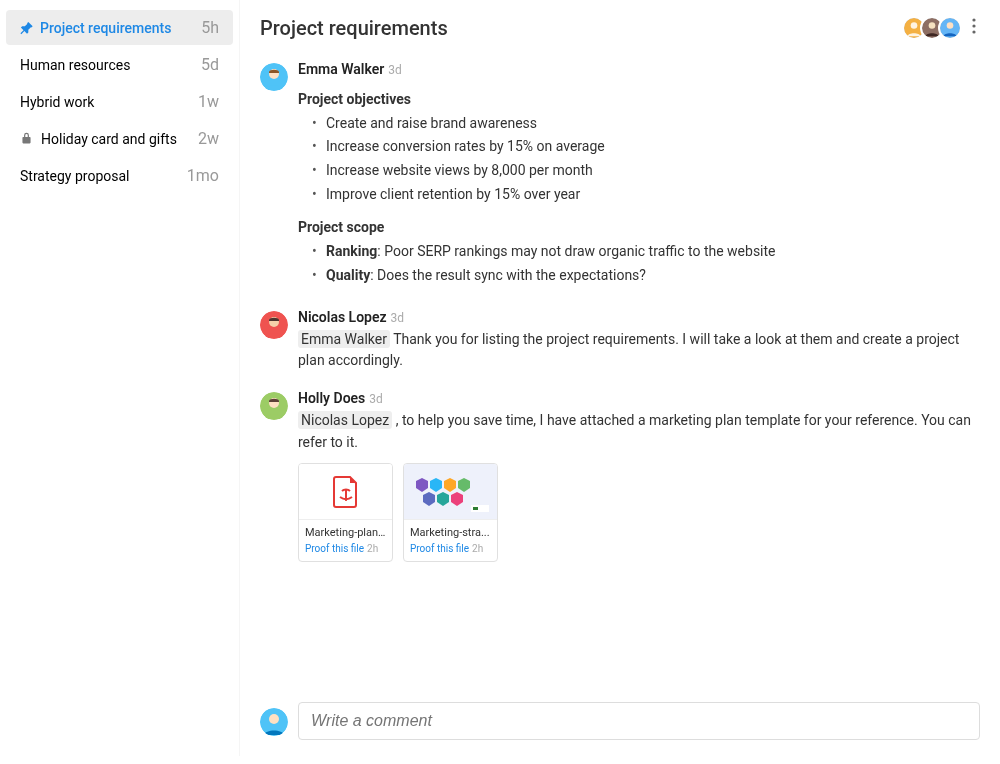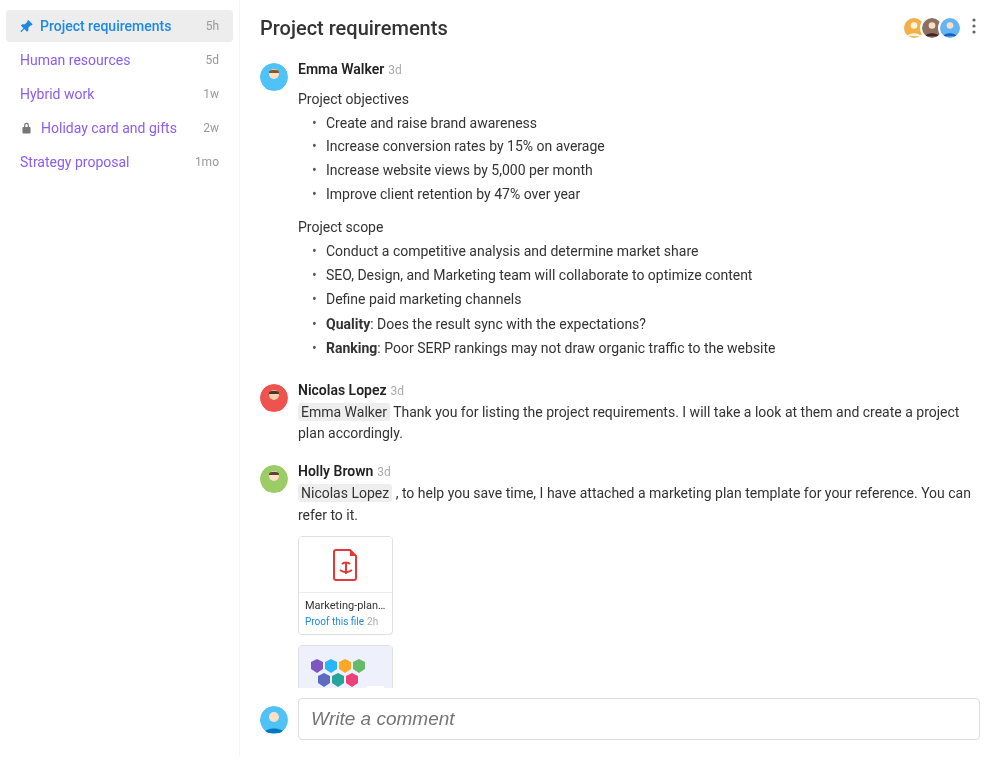--- a/index.html
+++ b/index.html
@@ -1,55 +1,55 @@
 <!DOCTYPE html>
 <html><head>
 <meta charset="utf-8">
 <style>
 * { box-sizing: border-box; margin: 0; padding: 0; }
 body { font-family: -apple-system, BlinkMacSystemFont, "Segoe UI", Roboto, sans-serif; font-size: 14px; color: #333; background: #fff; width:1000px; height:764px; overflow:hidden;}
 .app { display: flex; height: 756px; }
 .sidebar { width: 240px; padding: 10px 0; border-right: 1px solid #f5f5f5;}
 .sidebar-item { display: flex; align-items: center; padding: 8px 14px; cursor: pointer; border-radius: 4px; margin: 0 6px 2px 6px;}
 .sidebar-item.selected { background: #ededed; }
-.sidebar-item .label { flex: 1; color: #8b5cf6; }
+.sidebar-item .label { flex: 1; color: #000000; }
 .sidebar-item.selected .label { color: #1e88e5; font-weight: 500;}
-.sidebar-item .time { color: #999; font-size: 12px; margin-left: 8px;}
+.sidebar-item .time { color: #999; font-size: 16px; margin-left: 8px;}
 .pin-icon { width: 14px; height: 14px; margin-right: 6px; }
 .lock-icon { width: 13px; height: 13px; margin-right: 8px; fill:#777;}
 .main { flex: 1; display: flex; flex-direction: column; overflow: hidden;}
 .header { display: flex; align-items: center; padding: 14px 20px 10px 20px; }
 .header-title { font-size: 20px; font-weight: 500; flex: 1; }
 .avatars { display:flex; align-items:center; margin-right:6px;}
 .avatars .av { width:24px; height:24px; border-radius:50%; border:2px solid #fff; margin-left:-6px; background:#ccc; display:flex; align-items:center; justify-content:center; overflow:hidden;}
 .more-btn { padding:4px; cursor:pointer;}
 .content { flex:1; overflow-y:auto; padding: 10px 20px 10px 20px;}
 .message { display:flex; margin-bottom: 18px; }
 .msg-avatar { width:28px; height:28px; border-radius:50%; flex-shrink:0; margin-right:10px; margin-top:2px; display:flex; align-items:center; justify-content:center; overflow:hidden;}
 .msg-body { flex:1; }
 .msg-head { display:flex; align-items:baseline; margin-bottom:4px;}
 .msg-name { font-weight:600; color:#222;}
 .msg-time { color:#aaa; font-size:12px; margin-left:4px;}
 .msg-text { line-height: 1.55; color:#333;}
-.msg-text .section-title { font-weight:400; margin-top:12px; margin-bottom:2px;}
+.msg-text .section-title { font-weight:700; margin-top:12px; margin-bottom:2px;}
 .msg-text ul { list-style: none; padding-left: 14px; margin:2px 0 4px 0;}
 .msg-text ul li { position:relative; padding-left:14px; margin:2px 0;}
 .msg-text ul li::before { content:"•"; position:absolute; left:0; color:#555;}
 .mention { background: #eee; border-radius:3px; padding:1px 3px; color:#333;}
-.attachments { display:flex; gap:10px; margin-top:10px;flex-direction:column;}
+.attachments { display:flex; gap:10px; margin-top:10px;}
 .attachment { width:95px; border:1px solid #e0e0e0; border-radius:4px; overflow:hidden; cursor:pointer; background:#fff;}
 .att-preview { height:55px; display:flex; align-items:center; justify-content:center; background:#fff;}
 .att-preview.img { background: #eef1fb;}
 .att-info { padding:4px 6px; border-top:1px solid #eee;}
 .att-name { font-size:11px; color:#333; white-space:nowrap; overflow:hidden; text-overflow:ellipsis;}
 .att-proof { font-size:10px; color:#1e88e5;}
 .att-proof .t { color:#aaa; margin-left:3px;}
 .composer { display:flex; align-items:center; padding:10px 20px 16px 20px; gap:10px;}
 .composer .msg-avatar { margin-right:0;}
-.composer input { flex:1; border:1px solid #ddd; border-radius:4px; padding:9px 12px; font-size:19px; font-style:italic; color:#888; outline:none;}
+.composer input { flex:1; border:1px solid #ddd; border-radius:4px; padding:9px 12px; font-size:16px; font-style:italic; color:#888; outline:none;}
 </style>
 </head>
 <body>
 
 <div class="app">
   <div class="sidebar" id="sidebar">
       <div class="sidebar-item selected">
         <svg class="pin-icon" viewBox="0 0 16 16">
           <path fill="#1e88e5" d="M9.5 1l5 5-1.5 1.5-.5-.5-3 3v3l-1.5 1.5L5 11.5 1.5 15 .5 14 4 10.5 1 7.5 2.5 6h3l3-3-.5-.5z"></path>
         </svg>
@@ -123,32 +123,27 @@
           <div class="msg-body">
             <div class="msg-head">
               <span class="msg-name">Emma Walker</span>
               <span class="msg-time">3d</span>
             </div>
             <div class="msg-text">
               <div class="section-title">Project objectives</div>
               <ul>
                 <li>Create and raise brand awareness</li>
                 <li>Increase conversion rates by 15% on average</li>
-                <li>Increase website views by 5,000 per month</li>
-                <li>Improve client retention by 47% over year</li>
+                <li>Increase website views by 8,000 per month</li>
+                <li>Improve client retention by 15% over year</li>
               </ul>
               <div class="section-title">Project scope</div>
               <ul>
-                <li>Conduct a competitive analysis and determine market share</li>
-                <li>SEO, Design, and Marketing team will collaborate to optimize content</li>
-                <li>Define paid marketing channels</li>
-              </ul>
-              <ul>
+                <li><b>Ranking</b>: Poor SERP rankings may not draw organic traffic to the website</li>
                 <li><b>Quality</b>: Does the result sync with the expectations?</li>
-                <li><b>Ranking</b>: Poor SERP rankings may not draw organic traffic to the website</li>
               </ul>
             </div>
           </div>
         </div>
         <div class="message">
           <div class="msg-avatar">
             <svg viewBox="0 0 28 28" width="28" height="28">
               <circle cx="14" cy="14" r="14" fill="#ef5350"></circle>
               <circle cx="14" cy="11" r="5" fill="#f5d0a9"></circle>
               <path d="M4 27c1-6 19-6 20 0" fill="#ef5350"></path>
@@ -169,21 +164,21 @@
           <div class="msg-avatar">
             <svg viewBox="0 0 28 28" width="28" height="28">
               <circle cx="14" cy="14" r="14" fill="#9ccc65"></circle>
               <circle cx="14" cy="11" r="5" fill="#ffe0c2"></circle>
               <path d="M4 27c1-6 19-6 20 0" fill="#9ccc65"></path>
               <path d="M9 9c0-3 10-3 10 0v1H9z" fill="#5d4037"></path>
             </svg>
           </div>
           <div class="msg-body">
             <div class="msg-head">
-              <span class="msg-name">Holly Brown</span>
+              <span class="msg-name">Holly Does</span>
               <span class="msg-time">3d</span>
             </div>
             <div class="msg-text">
               <div><span class="mention">Nicolas Lopez</span> , to help you save time, I have attached a marketing plan template for your reference. You can refer to it.</div>
               <div class="attachments">
                 <div class="attachment">
                   <div class="att-preview ">
                     <svg width="28" height="34" viewBox="0 0 28 34">
                       <path fill="none" stroke="#e53935" stroke-width="2" d="M4 2h14l6 6v22a2 2 0 0 1-2 2H4a2 2 0 0 1-2-2V4a2 2 0 0 1 2-2z"></path>
                       <path fill="#e53935" d="M18 2v6h6z"></path>

